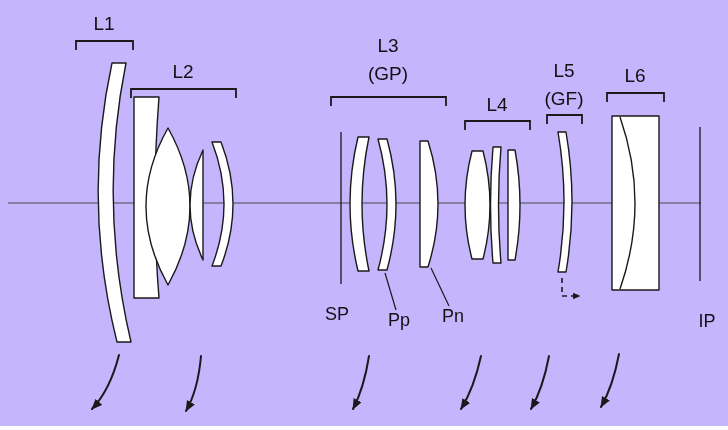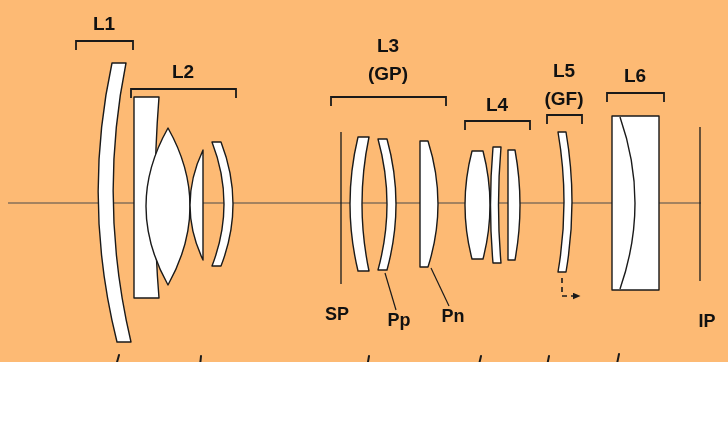--- a/index.html
+++ b/index.html
@@ -4,24 +4,23 @@
 <style>
   html, body {
     margin: 0;
     padding: 0;
     background: #ffffff;
     font-family: "Liberation Sans", "DejaVu Sans", sans-serif;
   }
   #stage {
     position: relative;
     width: 728px;
-    height: 362px;
-    background: #fdba74;
+    height: 426px;
+    background: #c4b5fd;
     overflow: hidden;
-    font-weight: bold;
   }
   svg { display: block; }
   .lens {
     fill: #ffffff;
     stroke: #1a1a1a;
     stroke-width: 1.4;
     stroke-linejoin: round;
   }
   .axis { stroke: #4a4a4a; stroke-width: 1; }
   .stopline { stroke: #1a1a1a; stroke-width: 1.3; }

